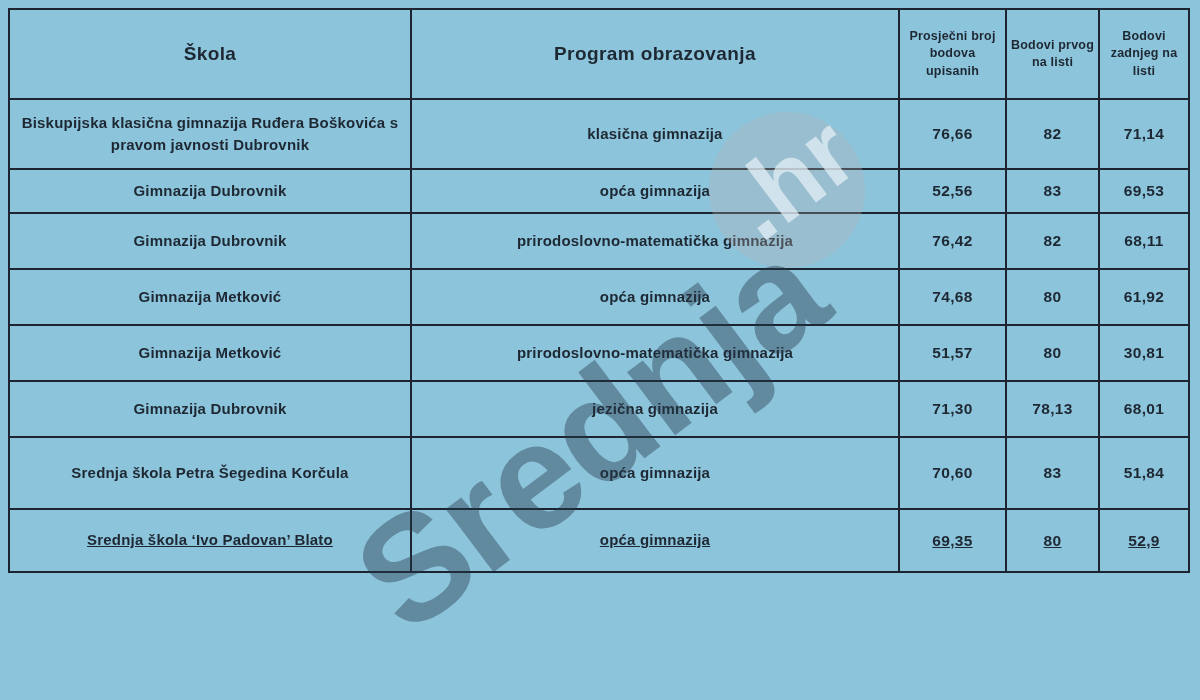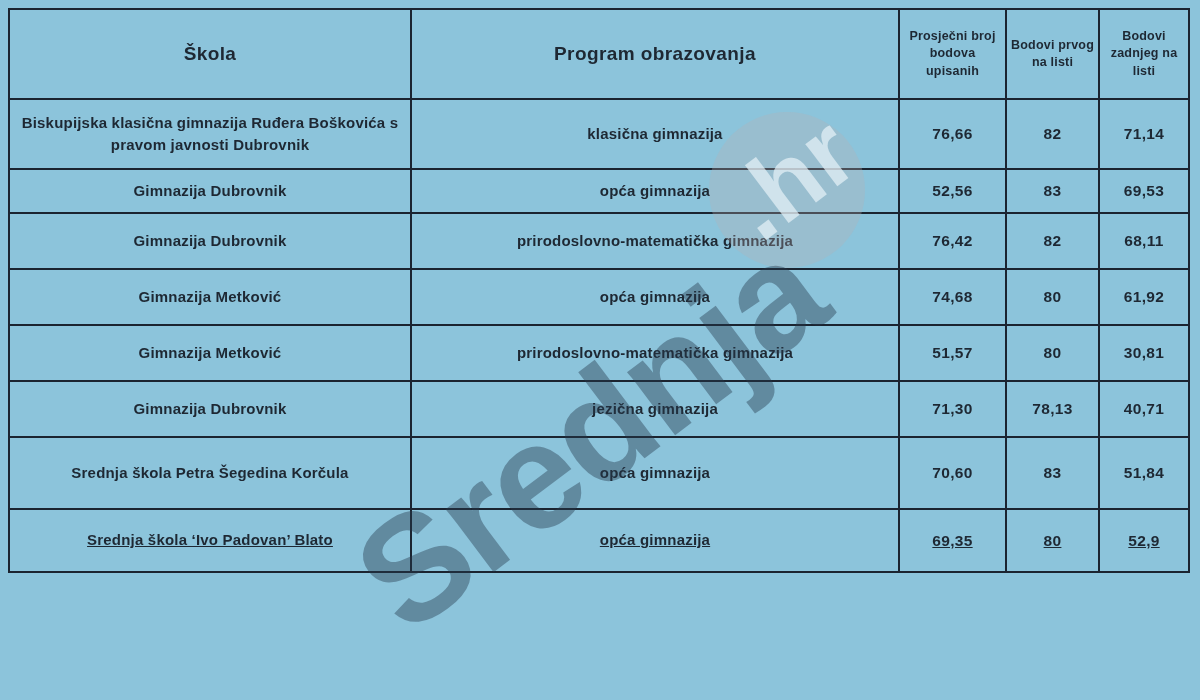--- a/index.html
+++ b/index.html
@@ -153,21 +153,21 @@
         <td class="c-prog">prirodoslovno-matematička gimnazija</td>
         <td class="c-num">51,57</td>
         <td class="c-num">80</td>
         <td class="c-num">30,81</td>
       </tr>
       <tr class="r6">
         <td class="c-school">Gimnazija Dubrovnik</td>
         <td class="c-prog">jezična gimnazija</td>
         <td class="c-num">71,30</td>
         <td class="c-num">78,13</td>
-        <td class="c-num">40,71</td>
+        <td class="c-num">68,01</td>
       </tr>
       <tr class="r7">
         <td class="c-school">Srednja škola Petra Šegedina Korčula</td>
         <td class="c-prog">opća gimnazija</td>
         <td class="c-num">70,60</td>
         <td class="c-num">83</td>
         <td class="c-num">51,84</td>
       </tr>
       <tr class="r9">
         <td class="c-school">Srednja  škola ‘Ivo Padovan’ Blato</td>

